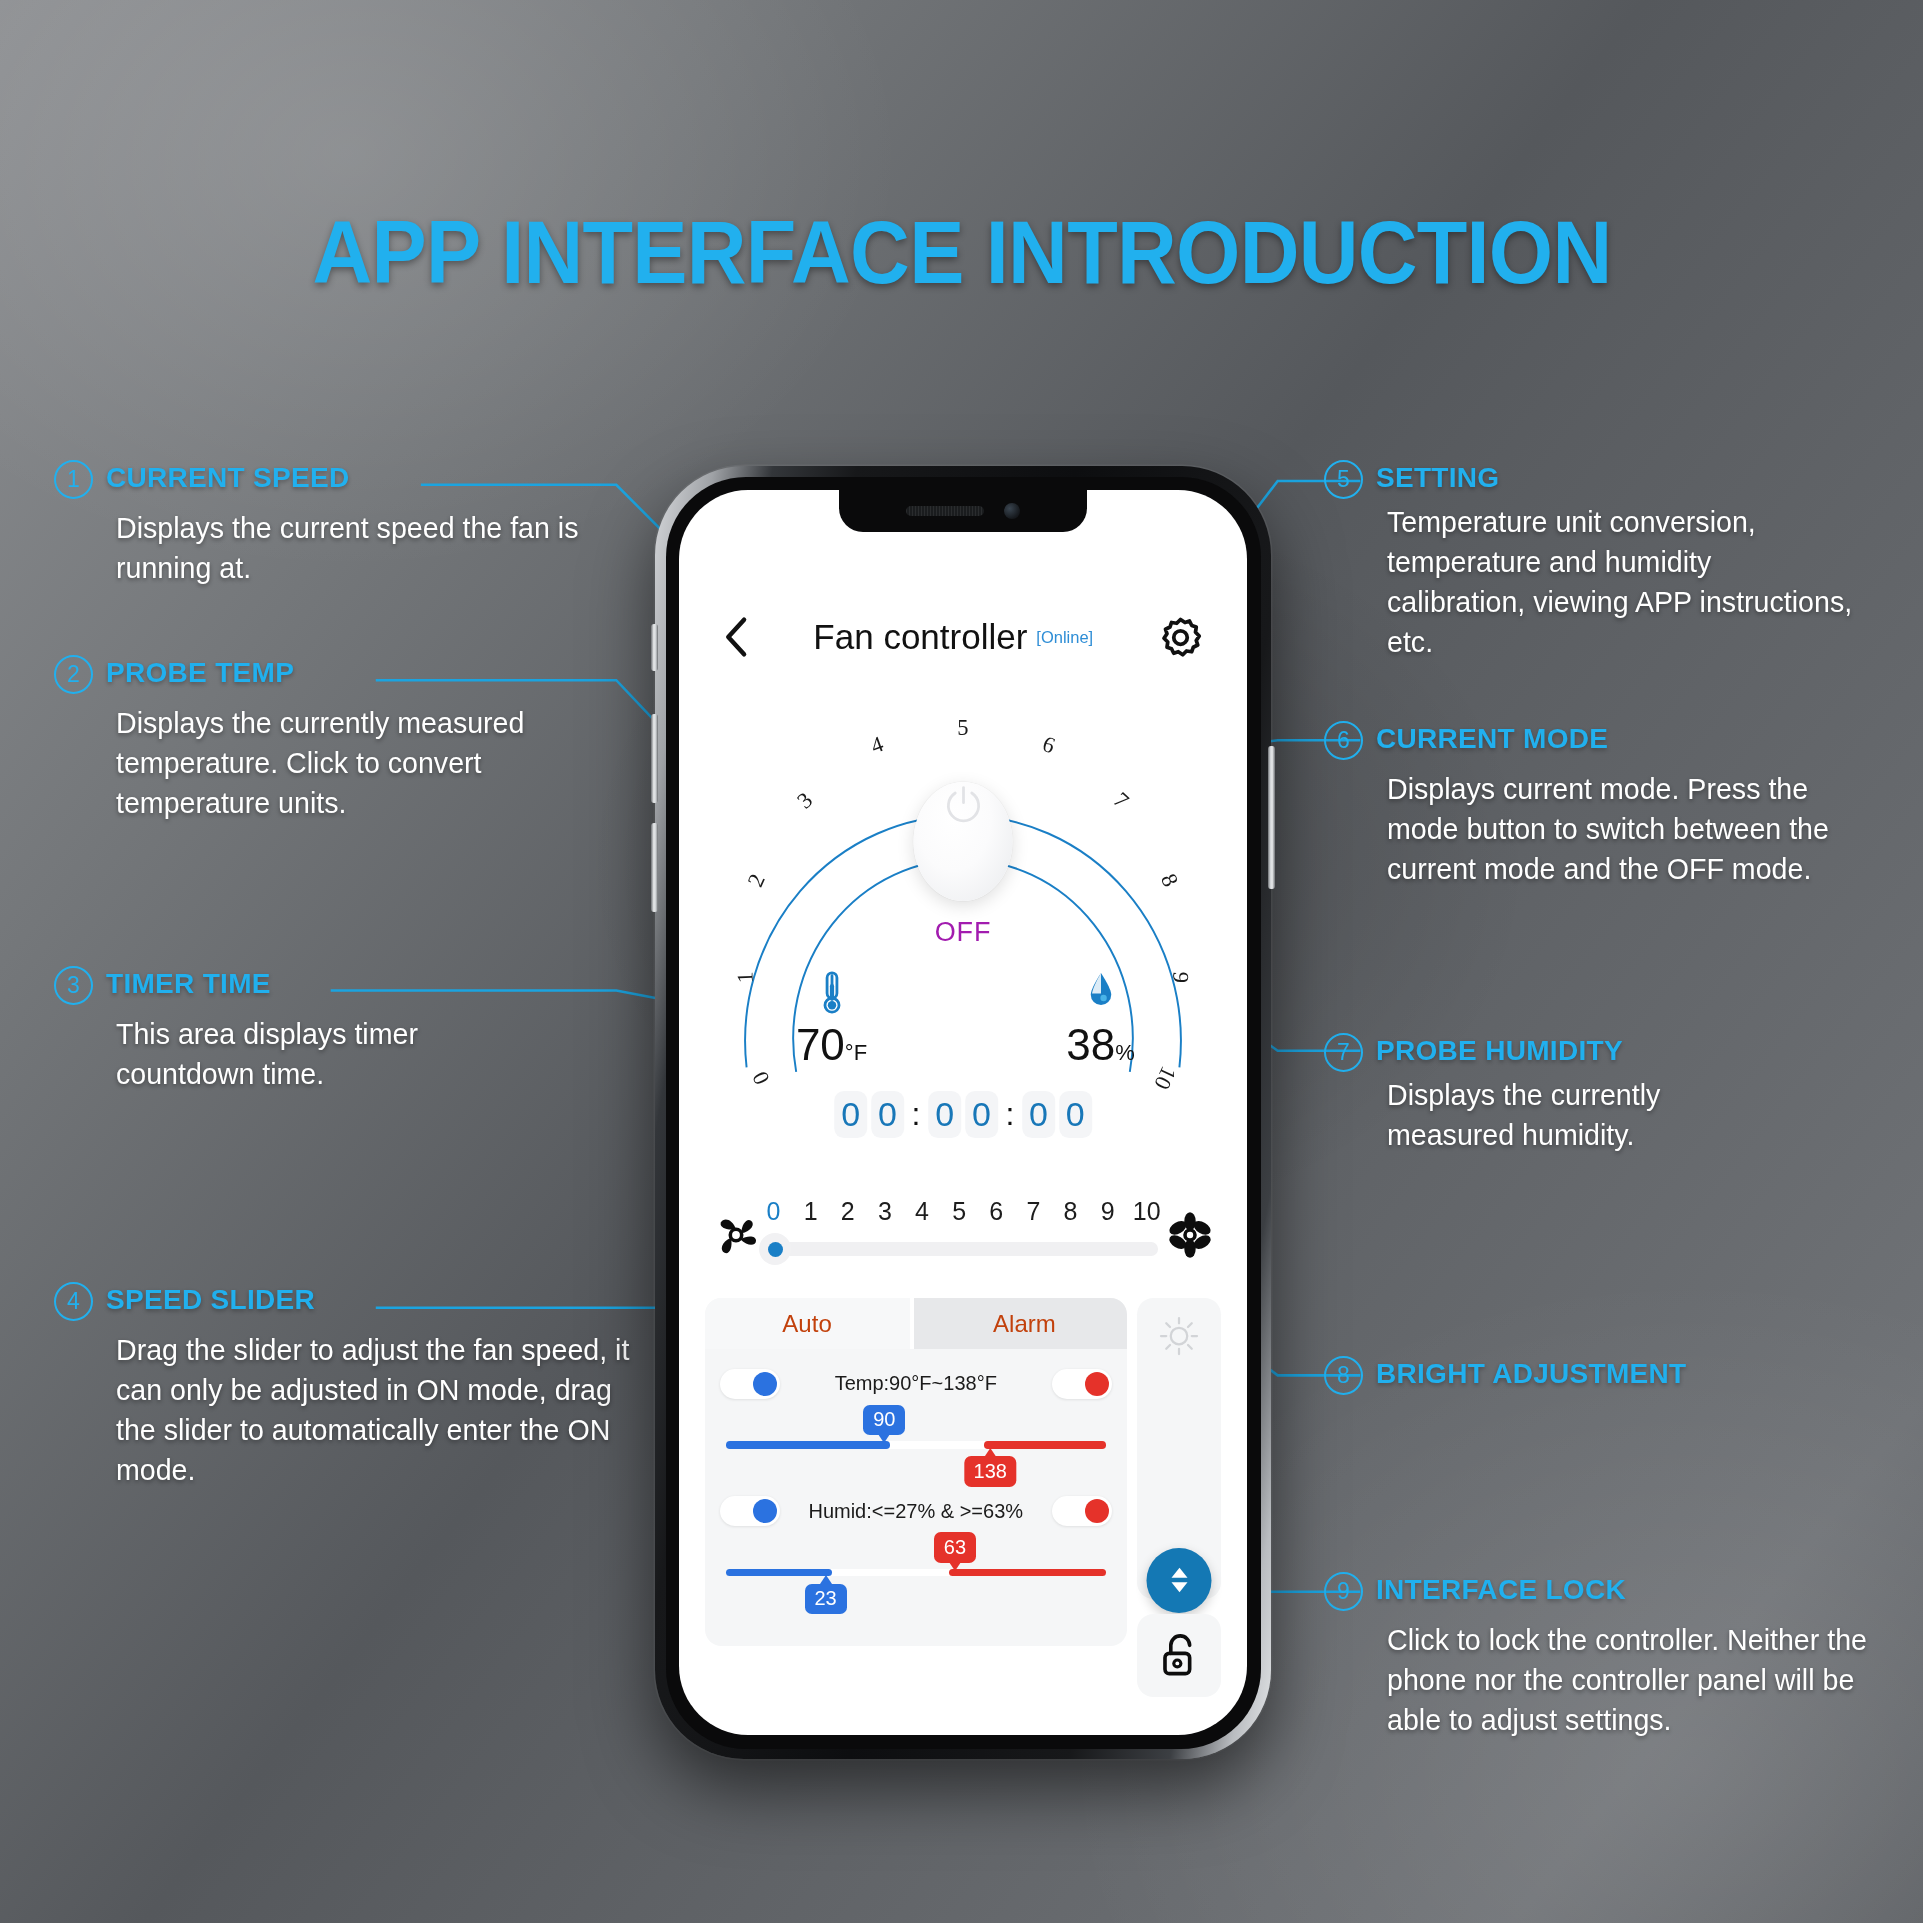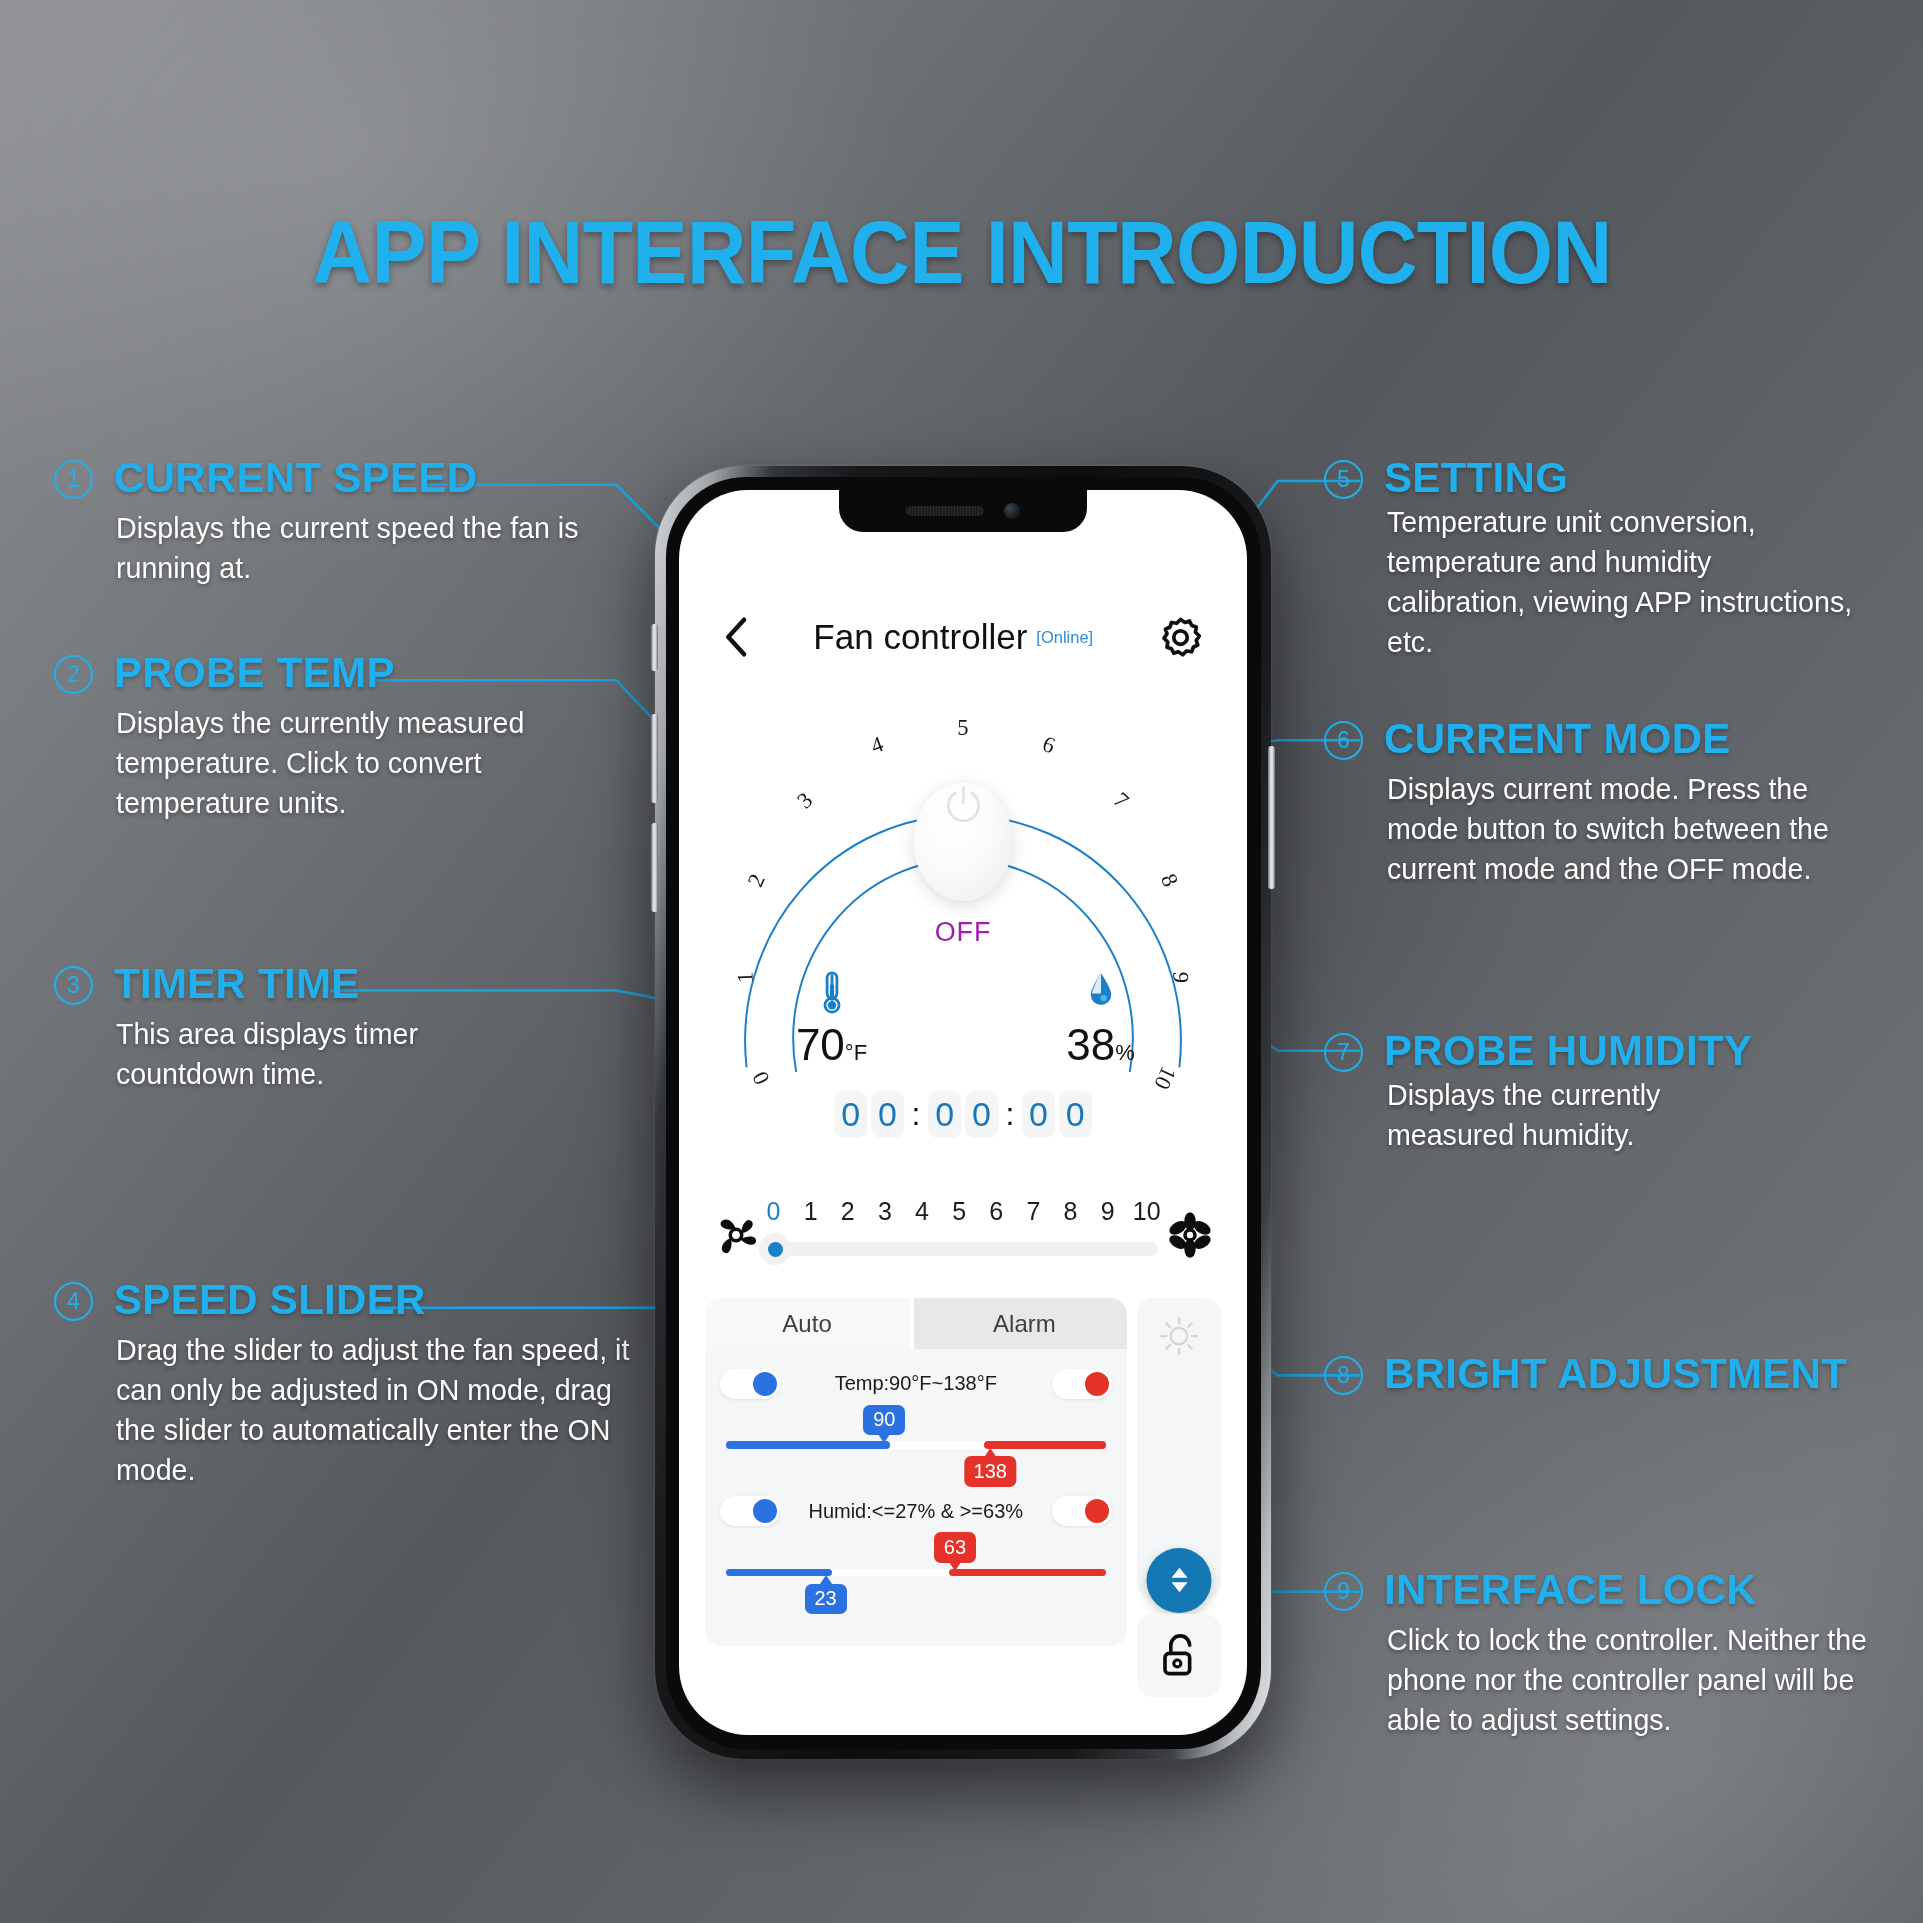--- a/index.html
+++ b/index.html
@@ -32,23 +32,23 @@
   .anno{ position:absolute; }
   .anno .head{ display:flex; align-items:flex-start; }
   .num{
     width:39px; height:39px; flex:0 0 39px;
     border:2.3px solid #21b0ee; border-radius:50%;
     color:#21b0ee; font-size:23px; line-height:35px;
     text-align:center; font-weight:normal;
     margin-top:3px;
   }
   .h-label{
-    margin-left:21px;
+    margin-left:13px;
     color:#21b0ee;
-    font-size:42px;
+    font-size:28px;
     font-weight:bold;
     letter-spacing:0.3px;
     white-space:nowrap;
     line-height:42px;
     text-shadow:0 1.5px 4.5px rgba(0,0,0,0.30);
   }
   .body-txt{
     color:#ffffff;
     font-size:28.6px;
     line-height:40px;
@@ -158,21 +158,21 @@
     width:32px; height:32px; border-radius:50%; background:#f1f1f3;
     display:flex; align-items:center; justify-content:center; }
   .thumb i{ width:15px; height:15px; border-radius:50%; background:#1a7fc6; display:block; }
 
   
   .bottom{ position:absolute; left:25.6px; right:25.6px; top:808px; display:flex; gap:10.5px; }
   .card{ background:#f5f6f7; border-radius:16.5px; }
   .main-card{ flex:1; overflow:hidden; }
   .tabs{ display:flex; height:51px; }
   .tab{ flex:1; display:flex; align-items:center; justify-content:center;
-    font-size:24px; color:#404040; }
+    font-size:24px; color:#c2410c; }
   .tab.active{ background:#f7f8f9; }
   .tab.inactive{ background:#e7e8ea;padding-left:8px; }
   .tab-gap{ width:4.5px; background:#ffffff; }
   .panel-body{ padding:19.5px 15px 22.5px; }
   .ctl-row{ margin-bottom:15px; }
   .ctl-head{ display:flex; align-items:center; justify-content:space-between; }
   .sw{ width:60px; height:30px; border-radius:15px; background:#ffffff;
     box-shadow:0 0.8px 3px rgba(0,0,0,0.10); position:relative; }
   .sw i{ position:absolute; top:3px; right:3px; width:24px; height:24px; border-radius:50%; display:block; }
   .sw.blue i{ background:#2b72e0; }

